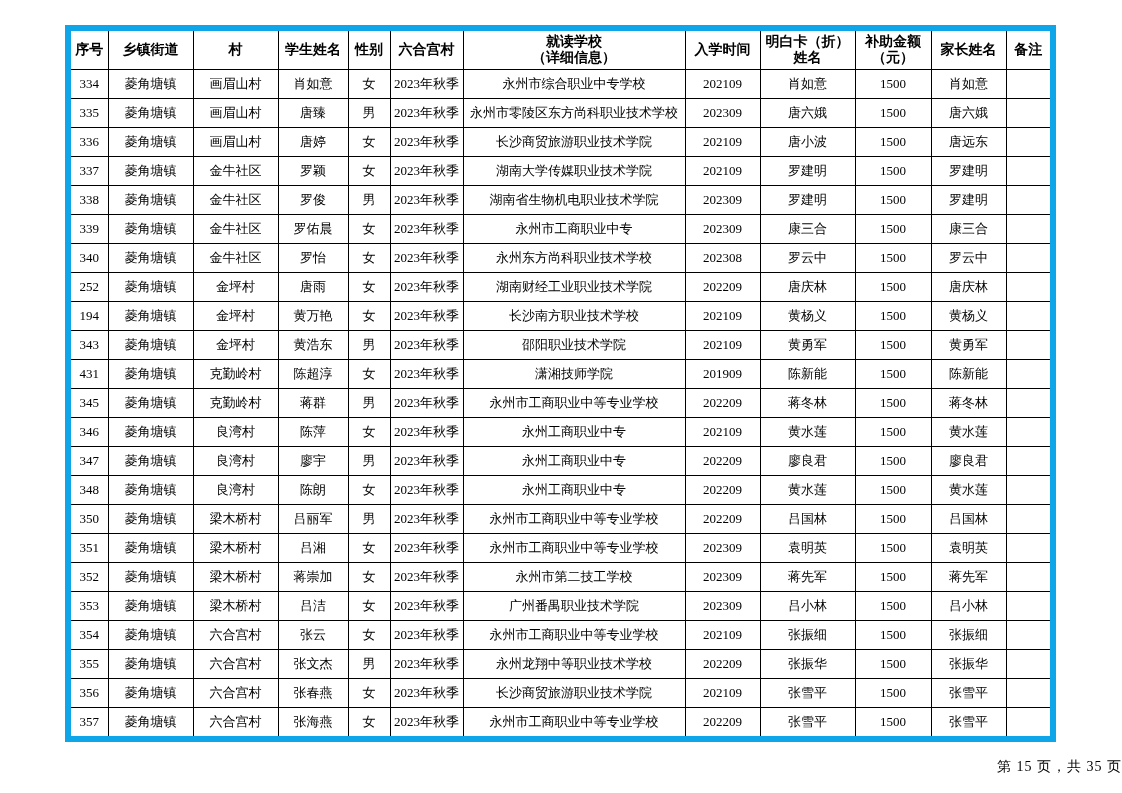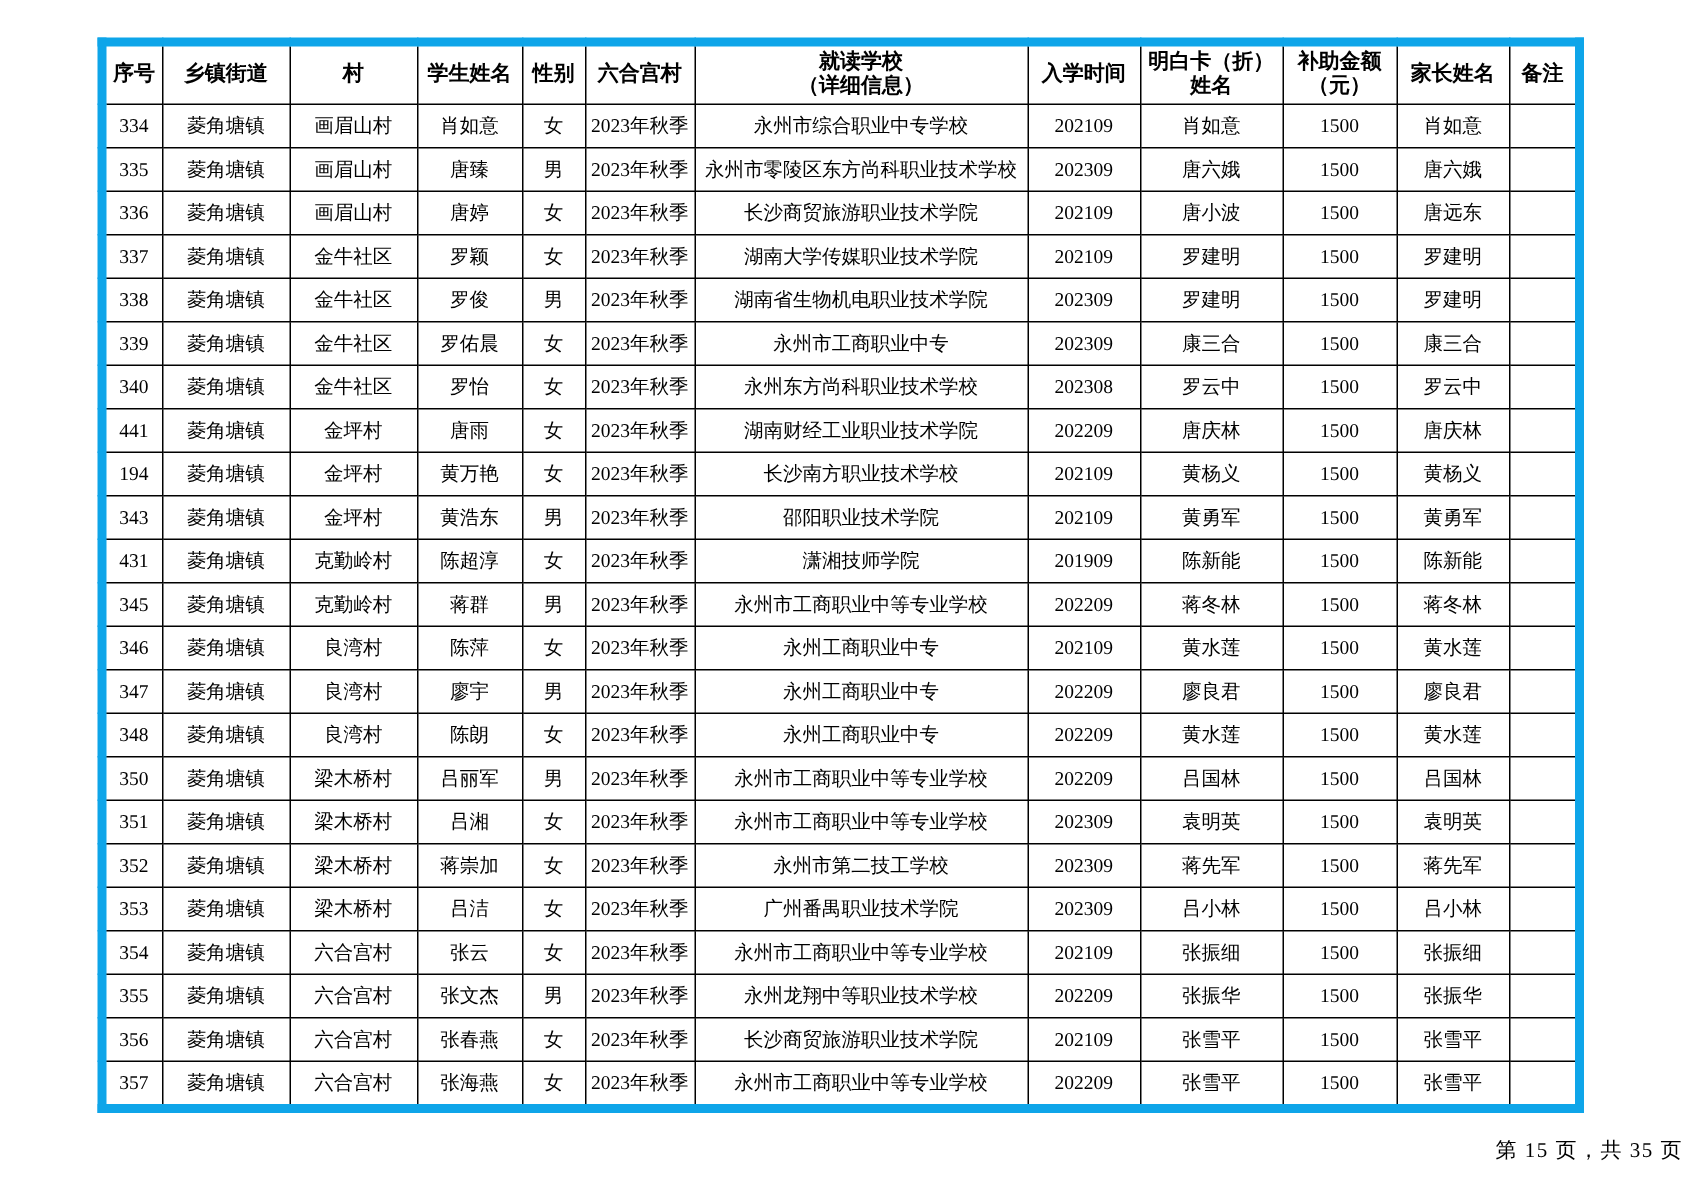--- a/index.html
+++ b/index.html
@@ -191,21 +191,21 @@
           <td class="cell-gender">女</td>
           <td class="cell-semester">2023年秋季</td>
           <td class="cell-school">永州东方尚科职业技术学校</td>
           <td class="cell-enroll">202308</td>
           <td class="cell-card">罗云中</td>
           <td class="cell-amount">1500</td>
           <td class="cell-parent">罗云中</td>
           <td class="cell-remark"></td>
         </tr>
         <tr>
-          <td class="cell-seq">441</td>
+          <td class="cell-seq">252</td>
           <td class="cell-township">菱角塘镇</td>
           <td class="cell-village">金坪村</td>
           <td class="cell-student">唐雨</td>
           <td class="cell-gender">女</td>
           <td class="cell-semester">2023年秋季</td>
           <td class="cell-school">湖南财经工业职业技术学院</td>
           <td class="cell-enroll">202209</td>
           <td class="cell-card">唐庆林</td>
           <td class="cell-amount">1500</td>
           <td class="cell-parent">唐庆林</td>

